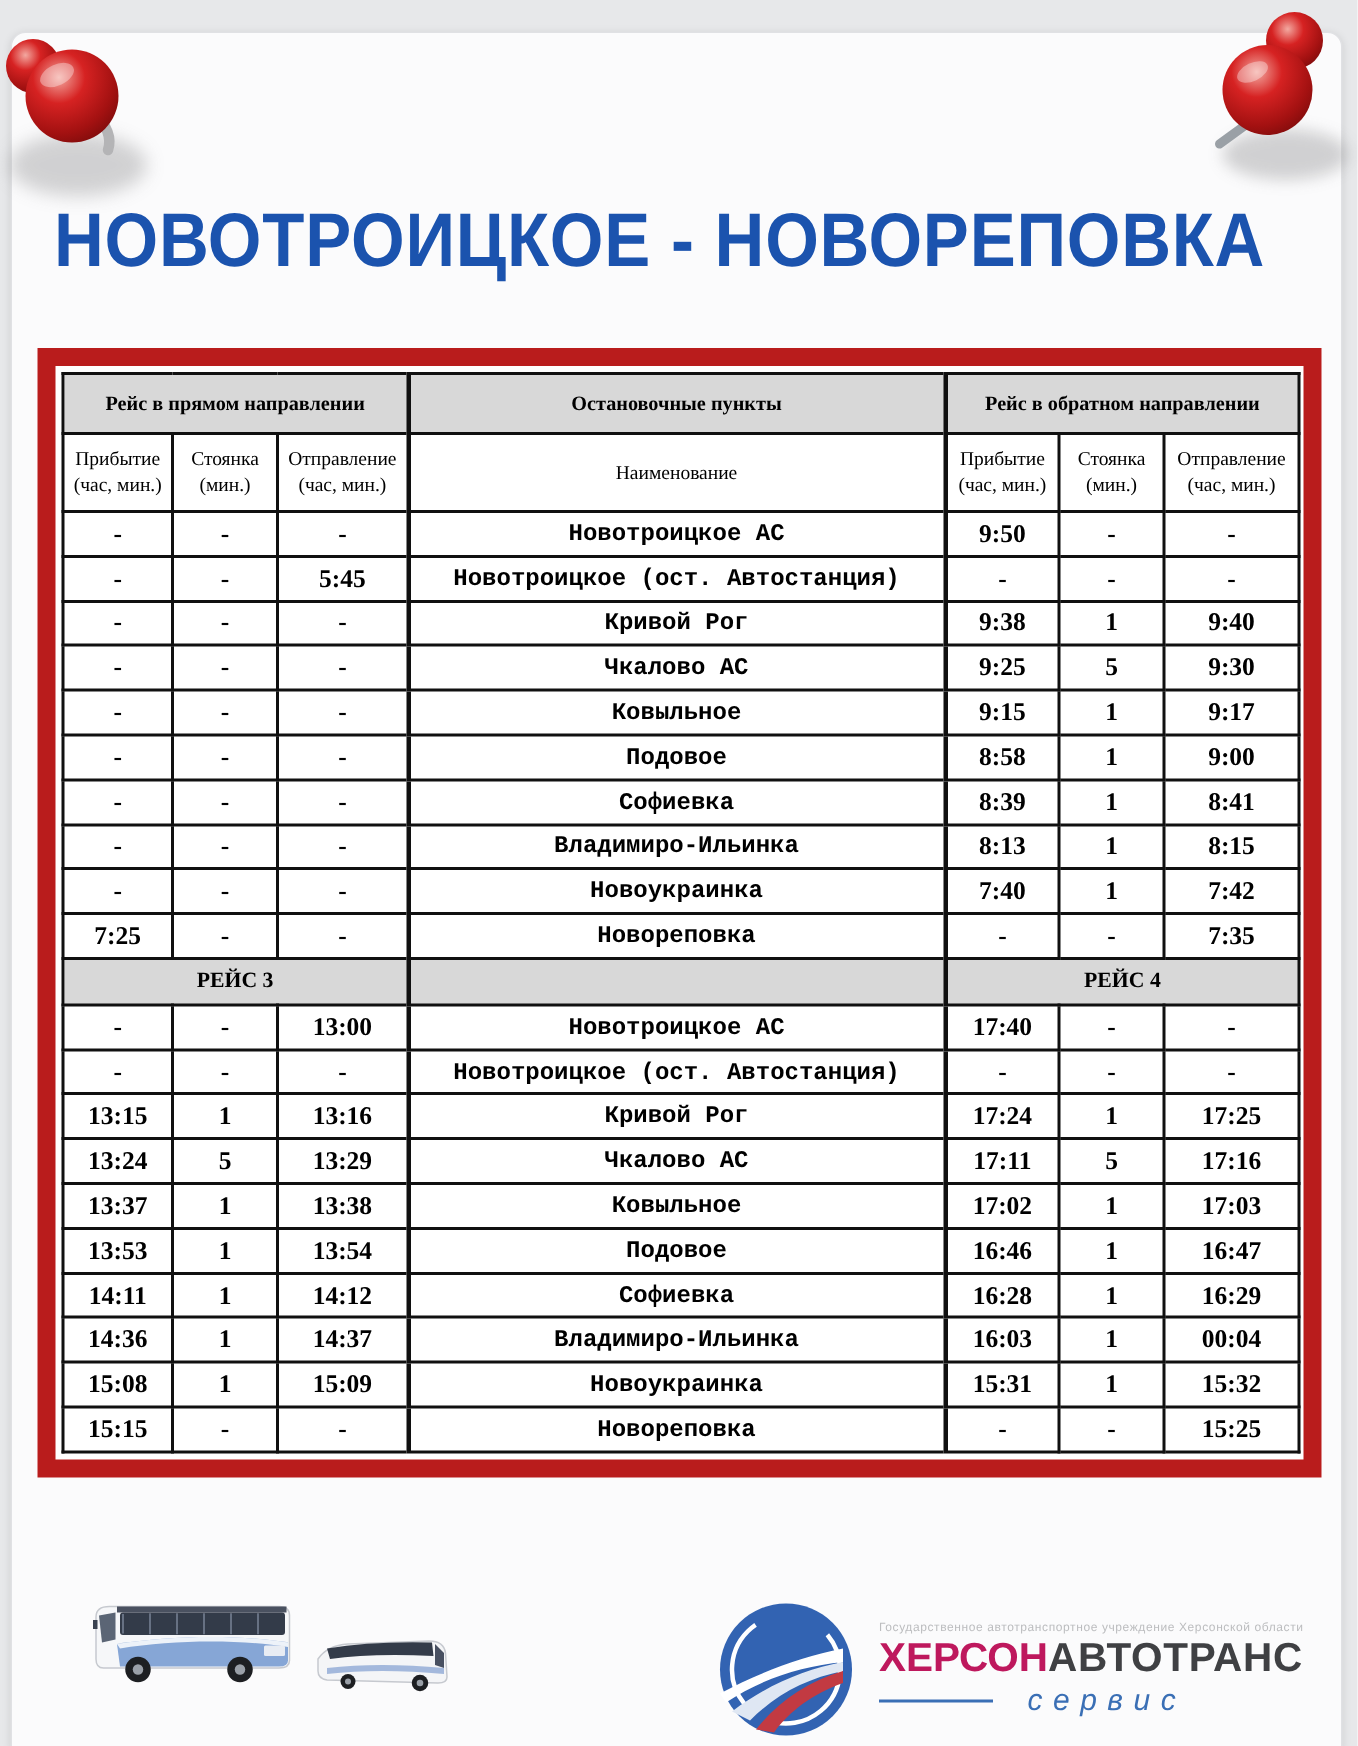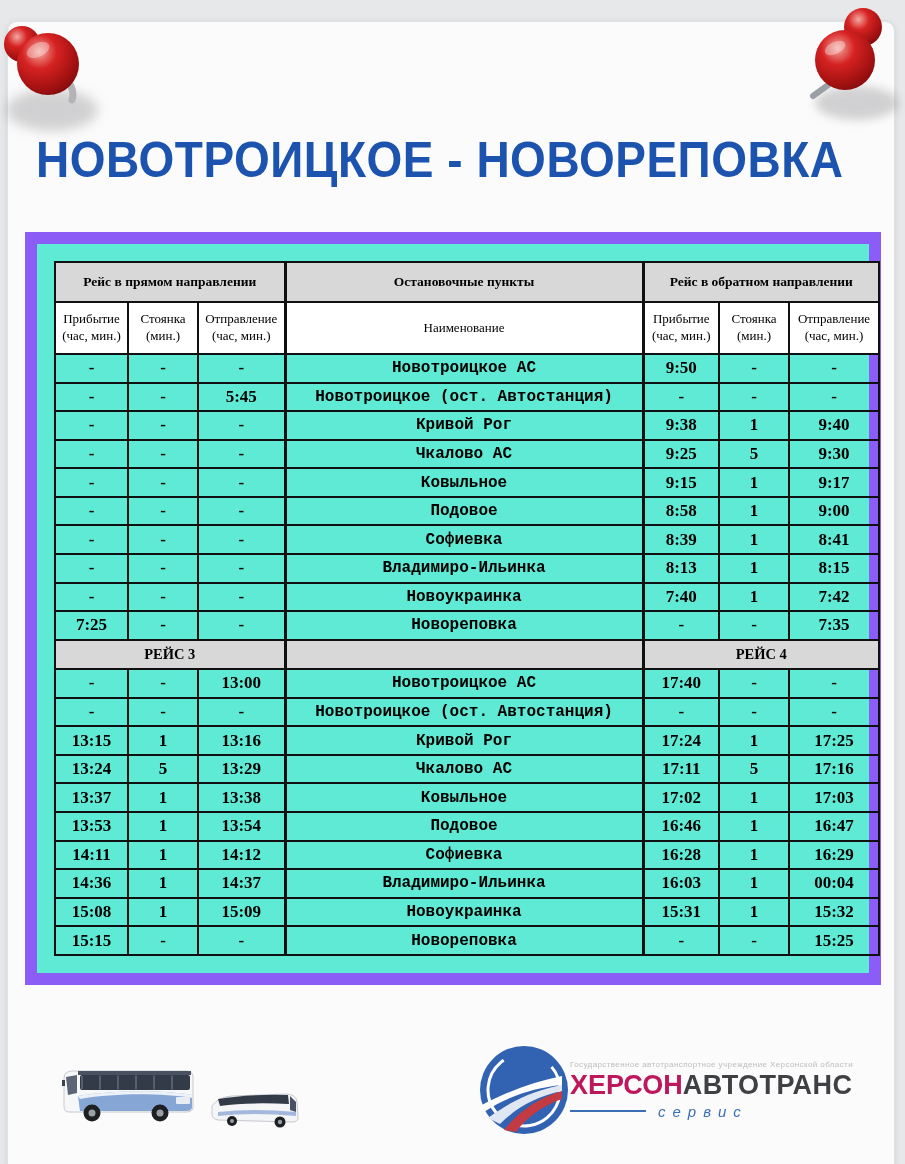--- a/index.html
+++ b/index.html
@@ -17,21 +17,21 @@
   
   .title{
     position:absolute;left:36px;top:130px;width:845px;
     font-size:46px;font-weight:700;color:#1b53ae;
     letter-spacing:.5px;white-space:nowrap;
     transform:scaleY(1.10);transform-origin:top left;
   }
   
   .table-frame{
     position:absolute;left:25px;top:232px;width:856px;height:753px;
-    box-sizing:border-box;border:12px solid #8b5cf6;background:#5eead4;padding:17px;
+    box-sizing:border-box;border:12px solid #b91c1c;background:#ffffff;padding:4px;
   }
   table.timetable{
     width:100%;height:100%;border-collapse:collapse;table-layout:fixed;
     font-family:"Liberation Serif",serif;color:#000;
   }
   .timetable th,.timetable td{
     border:2px solid #101010;text-align:center;vertical-align:middle;
     padding:0 2px;overflow:hidden;
   }
   .timetable thead th.grp{background:#d8d8d8;font-weight:700;font-size:13.5px;height:38px;}
@@ -50,30 +50,30 @@
   .timetable tr.section-row td:nth-child(2){border-right-width:3px;}
   
   .pin{position:absolute;}
   .pin-left{left:0px;top:10px;}
   .pin-right{left:775px;top:0px;}
   
   .bus{position:absolute;}
   .bus-large{left:56px;top:1064px;}
   .bus-small{left:208px;top:1090px;}
   
-  .logo{position:absolute;left:478px;top:1044px;display:flex;align-items:center;}
+  .logo{position:absolute;left:478px;top:1067px;display:flex;align-items:center;gap:16px;}
   .logo-mark{display:block;}
   .logo-text{display:flex;flex-direction:column;width:282px;}
   .logo-caption{color:#bcbdbf;font-size:8px;letter-spacing:.4px;white-space:nowrap;margin-bottom:2px;}
   .logo-brand{font-size:27px;line-height:1.05;white-space:nowrap;}
   .brand-red{color:#be185d;font-weight:700;}
   .brand-dark{color:#3f4043;font-weight:700;letter-spacing:.5px;}
   .logo-tagline{display:flex;align-items:center;margin-top:3px;color:#3a6fb5;}
   .tag-rule{display:inline-block;width:76px;height:2px;background:#3a6fb5;margin-right:12px;}
-  .tag-text{font-size:15px;font-style:italic;letter-spacing:7px;}
+  .tag-text{font-size:20px;font-style:italic;letter-spacing:7px;margin-left:11px;}
 </style>
 </head>
 <body>
 
 <div class="page"></div>
 
 <svg class="pin pin-left" width="130" height="140" viewBox="0 0 130 140">
   <defs>
     <radialGradient id="redgL" cx="36%" cy="30%" r="80%">
       <stop offset="0%" stop-color="#f3a8a0"></stop>

